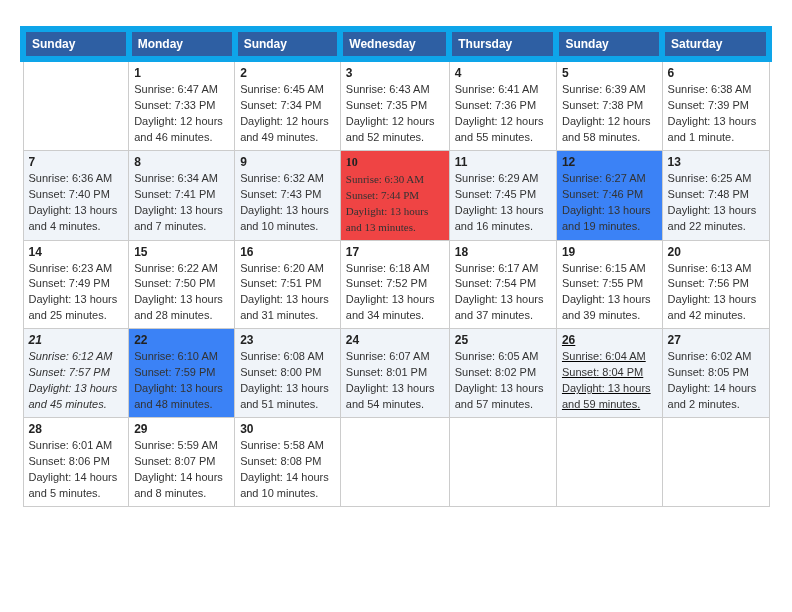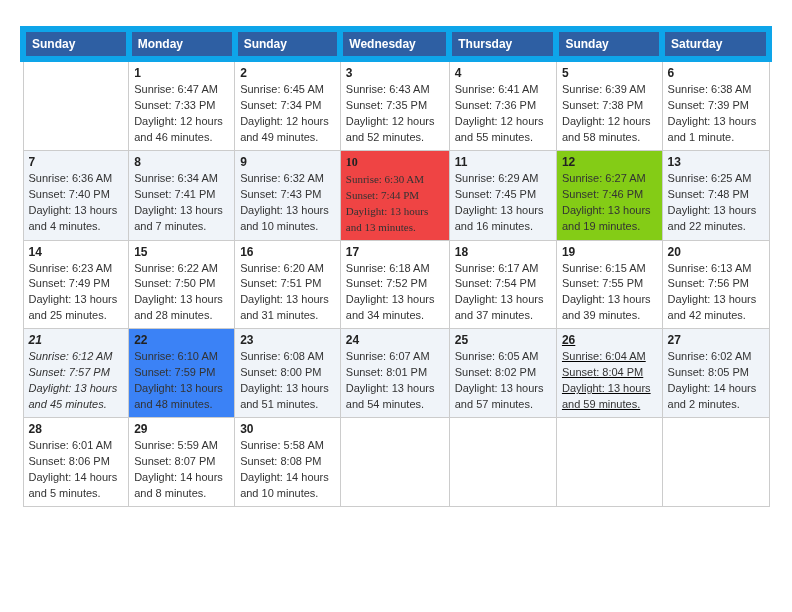--- a/index.html
+++ b/index.html
@@ -147,21 +147,21 @@
             <div class="day-info">Sunrise: 6:32 AM<br>Sunset: 7:43 PM<br>Daylight: 13 hours and 10 minutes.</div>
           </td>
           <td style="background: #ef4444; font-family: Liberation Serif, serif;">
             <span class="day-number">10</span>
             <div class="day-info">Sunrise: 6:30 AM<br>Sunset: 7:44 PM<br>Daylight: 13 hours and 13 minutes.</div>
           </td>
           <td style="background: rgb(240, 244, 249);">
             <span class="day-number">11</span>
             <div class="day-info">Sunrise: 6:29 AM<br>Sunset: 7:45 PM<br>Daylight: 13 hours and 16 minutes.</div>
           </td>
-          <td style="background: #84cc16;">
+          <td style="background: #3b82f6;">
             <span class="day-number">12</span>
             <div class="day-info">Sunrise: 6:27 AM<br>Sunset: 7:46 PM<br>Daylight: 13 hours and 19 minutes.</div>
           </td>
           <td style="background: rgb(240, 244, 249);">
             <span class="day-number">13</span>
             <div class="day-info">Sunrise: 6:25 AM<br>Sunset: 7:48 PM<br>Daylight: 13 hours and 22 minutes.</div>
           </td>
         </tr>
         <tr>
           <td>

